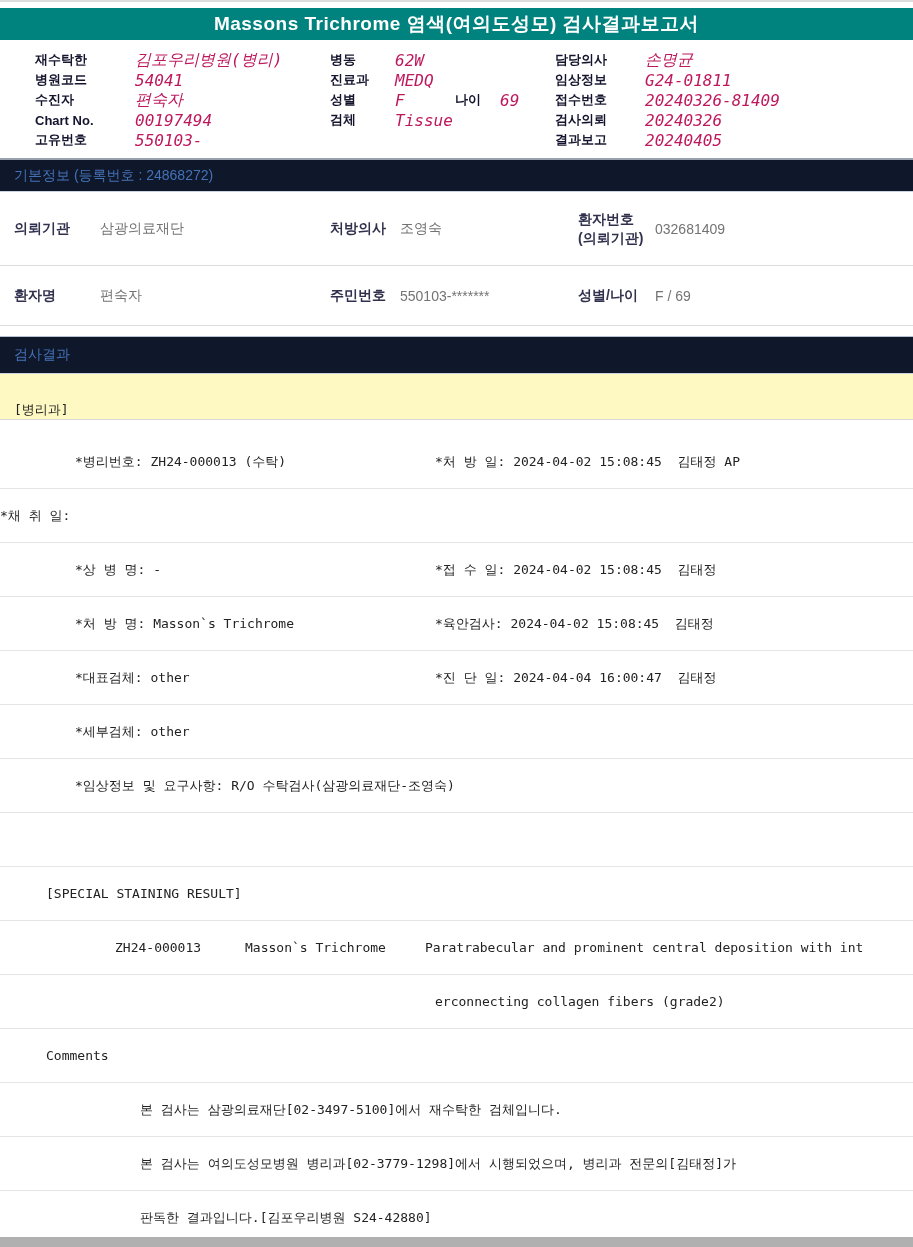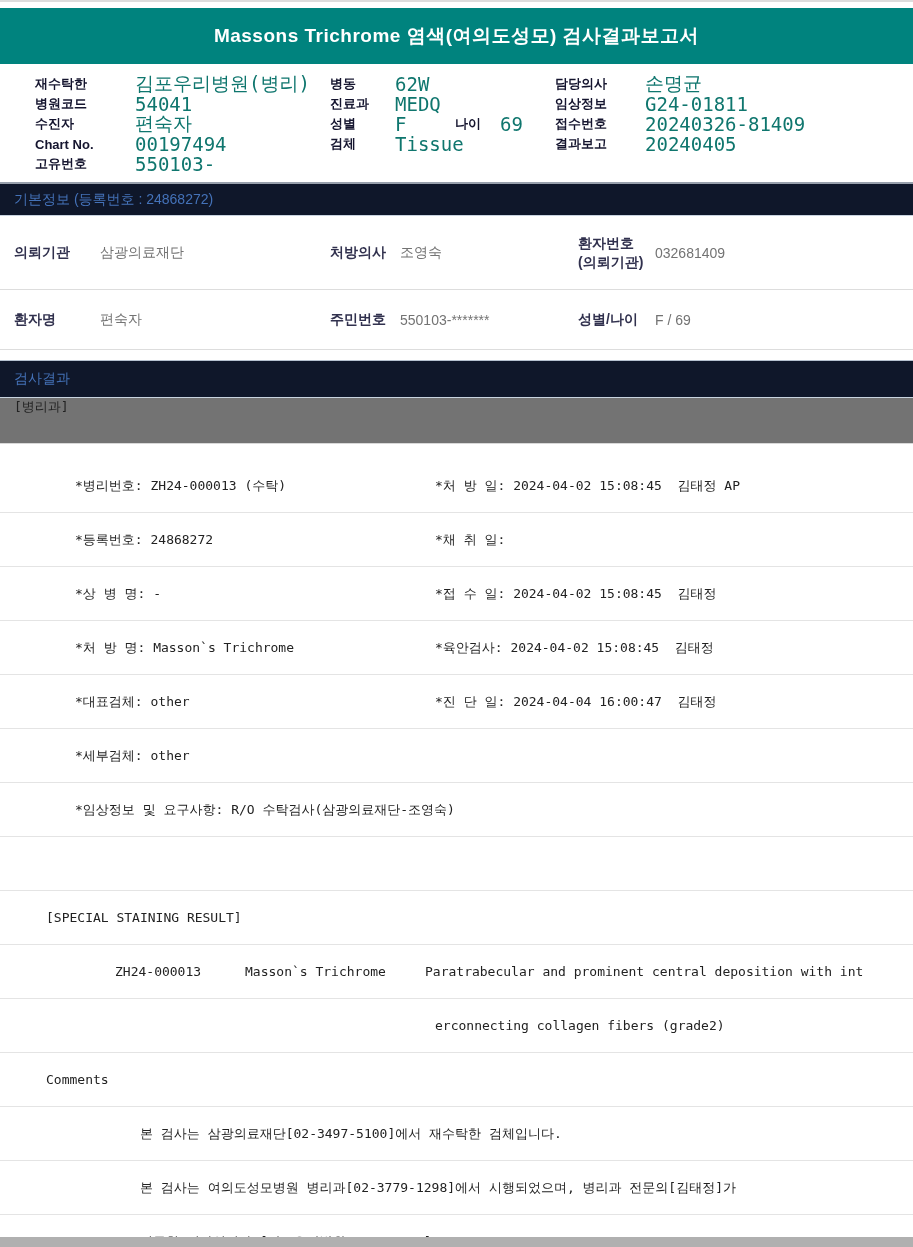--- a/index.html
+++ b/index.html
@@ -3,36 +3,36 @@
 <meta charset="utf-8">
 <style>
   html,body{margin:0;padding:0;}
   body{
     width:913px;height:1247px;background:#ffffff;position:relative;overflow:hidden;
     font-family:"Liberation Sans",sans-serif;
   }
   *{box-sizing:border-box;}
   .top-strip{height:2px;background:#dcdcdc;}
   .banner{
-    margin-top:6px;height:56px;background:#00837E;color:#ffffff;
+    margin-top:6px;height:32px;background:#00837E;color:#ffffff;
     display:flex;align-items:center;justify-content:center;
   }
   .banner-title{font-size:19px;font-weight:bold;letter-spacing:0.5px;}
 
   
   .hdr{display:flex;padding:10px 0 8px 35px;height:118px;}
   .hcol1{width:295px;}
   .hcol2{width:225px;}
   .hcol3{flex:1;}
   .hrow{display:flex;height:20px;align-items:center;font-size:13px;white-space:pre;}
   .hlabel{font-weight:bold;color:#14142e;}
   .hcol1 .hlabel{width:100px;}
   .hcol2 .hlabel{width:65px;}
   .hcol3 .hlabel{width:90px;}
-  .hvalue{font-family:"DejaVu Sans Mono",monospace;font-size:19px;color:#0f766e;}
+  .hvalue{font-family:"DejaVu Sans Mono",monospace;font-size:16px;color:#be185d;font-style:italic;}
   .hval-sex{width:60px;}
   .hcol2 .hlabel.age-label{width:45px;}
 
   .hr-strong{height:2px;background:#98a0ac;}
 
   
   .section-bar{
     background:#0f172a;border-bottom:1px solid #c8d3df;
     display:flex;align-items:center;padding-left:14px;
     color:#4472B8;font-size:14px;
@@ -49,22 +49,22 @@
     padding-left:14px;font-size:14px;
   }
   .row-a{height:74px;}
   .row-b{height:60px;}
   .blabel{font-weight:bold;color:#31314e;}
   .bvalue{color:#737373;}
   .two-line{white-space:pre-line;line-height:1.3;}
 
   
   .dept-row{
-    height:46px;background:#737373;border-bottom:1px solid #d8d8d8;
-    display:flex;align-items:flex-start;padding-left:14px;
+    height:46px;background:#fef9c3;border-bottom:1px solid #d8d8d8;
+    display:flex;align-items:flex-end;padding-left:14px;
     font-family:"DejaVu Sans Mono",monospace;font-size:13px;color:#222222;
   }
   .spacer15{height:15px;}
   .rrow{
     height:54px;border-bottom:1px solid #e4e4e4;
     display:flex;align-items:center;
     font-family:"DejaVu Sans Mono",monospace;font-size:13px;color:#222222;
     white-space:pre;
   }
   .rleft{margin-left:75px;width:360px;}
@@ -139,20 +139,24 @@
         <span class="hlabel">담당의사</span>
         <span class="hvalue">손명균</span>
       </div>
       <div class="hrow">
         <span class="hlabel">임상정보</span>
         <span class="hvalue">G24-01811</span>
       </div>
       <div class="hrow">
         <span class="hlabel">접수번호</span>
         <span class="hvalue">20240326-81409</span>
+      </div>
+      <div class="hrow">
+        <span class="hlabel">검사의뢰</span>
+        <span class="hvalue">20240326</span>
       </div>
       <div class="hrow">
         <span class="hlabel">결과보고</span>
         <span class="hvalue">20240405</span>
       </div>
     </div>
   </div>
 
   <div class="hr-strong"></div>
 
@@ -188,21 +192,20 @@
     <span>[병리과]</span>
   </div>
 
   <div class="spacer15"></div>
 
   <div class="rrow">
     <div class="rleft">*병리번호: ZH24-000013 (수탁)</div>
     <div class="rright">*처 방 일: 2024-04-02 15:08:45  김태정 AP</div>
   </div>
   <div class="rrow">
-    <div class="rleft">*등록번호: 24868272</div>
     <div class="rright">*채 취 일:</div>
   </div>
   <div class="rrow">
     <div class="rleft">*상 병 명: -</div>
     <div class="rright">*접 수 일: 2024-04-02 15:08:45  김태정</div>
   </div>
   <div class="rrow">
     <div class="rleft">*처 방 명: Masson`s Trichrome</div>
     <div class="rright">*육안검사: 2024-04-02 15:08:45  김태정</div>
   </div>

